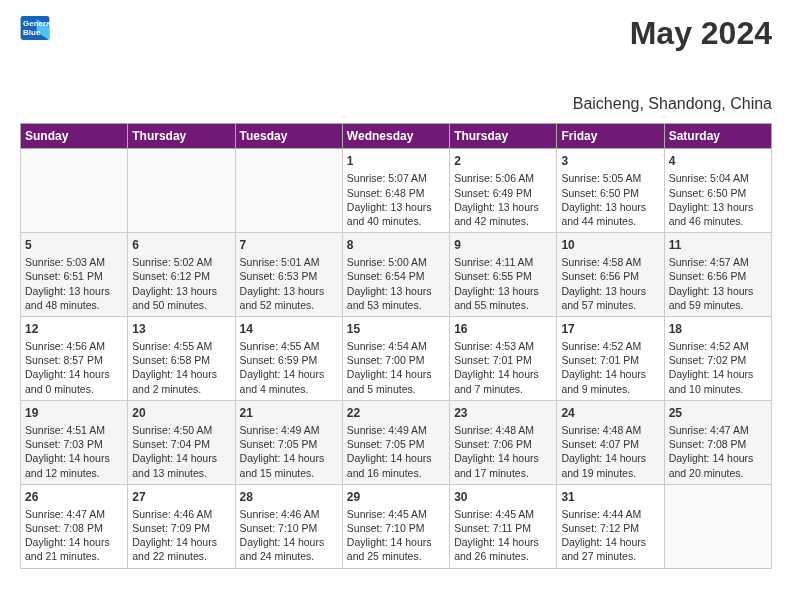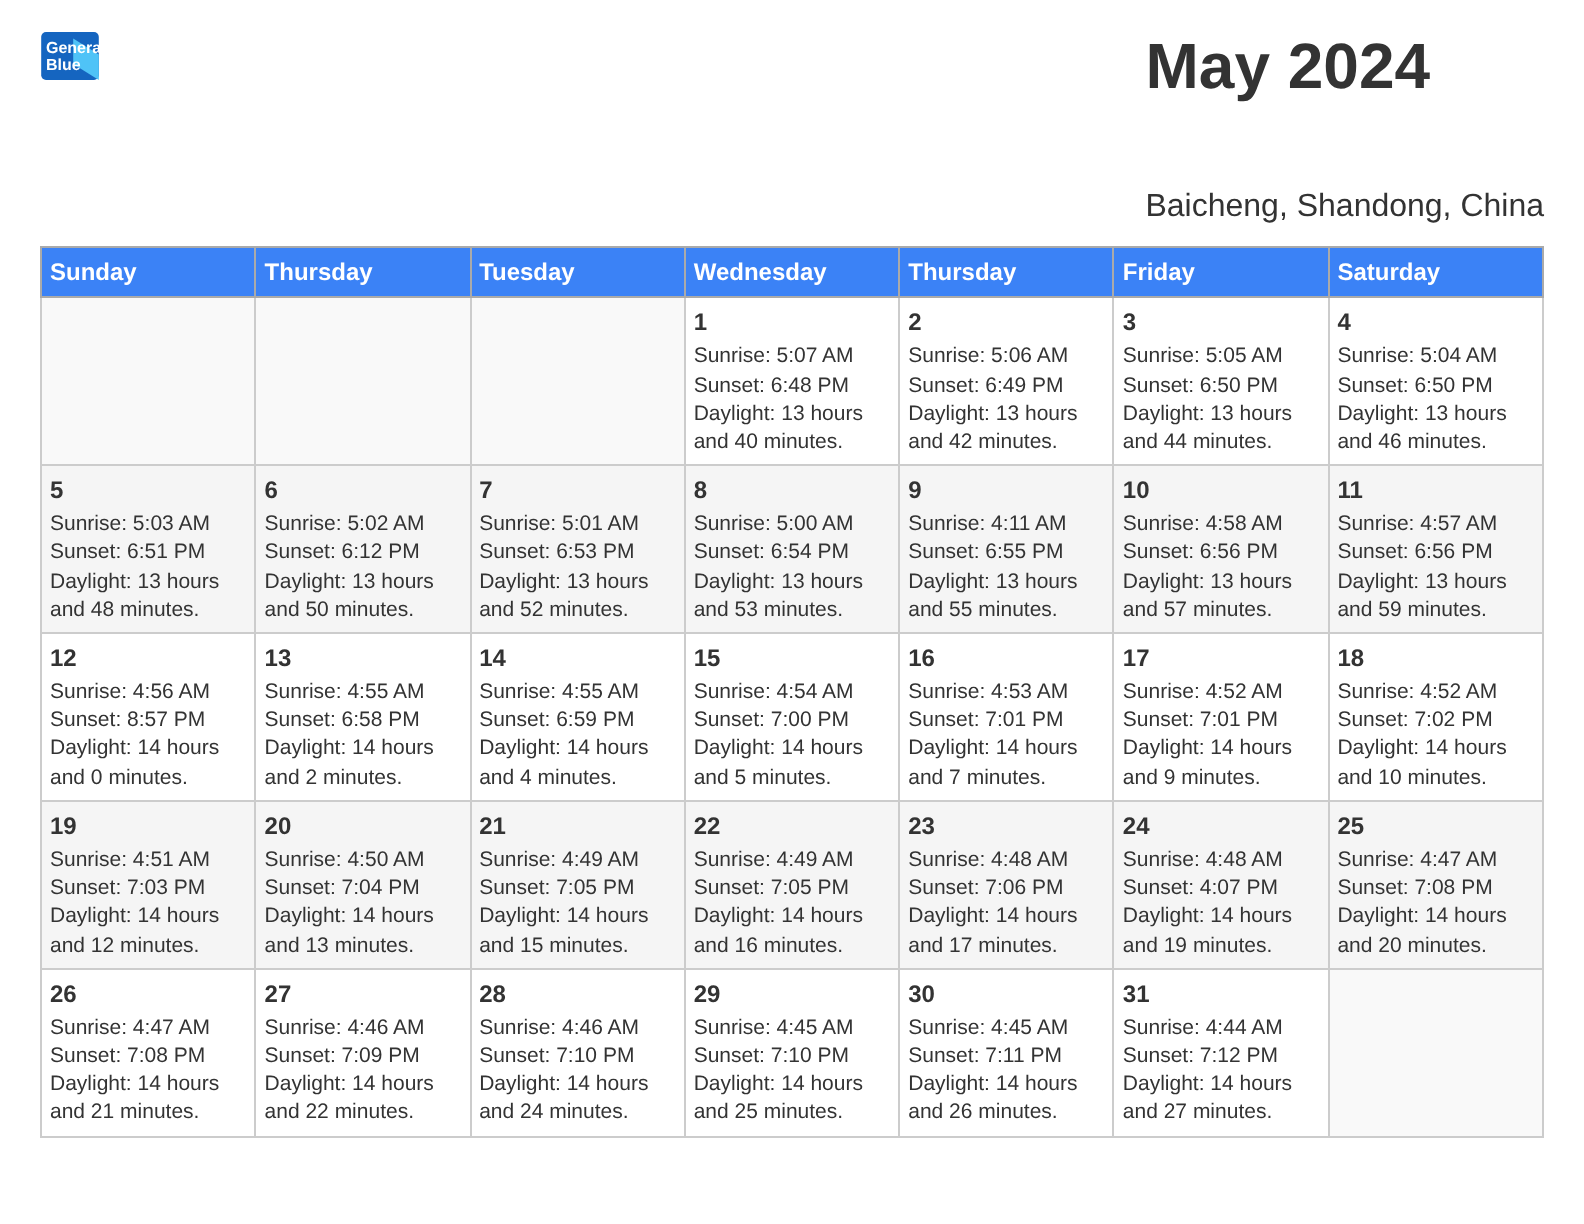--- a/index.html
+++ b/index.html
@@ -24,40 +24,40 @@
     .logo {
       display: flex;
       align-items: center;
       gap: 4px;
     }
     .logo-icon {
       width: 30px;
       height: 24px;
     }
     .title-block {
-      text-align: left;
+      text-align: right;
     }
     .main-title {
       font-size: 32px;
       font-weight: bold;
       color: #333;
       line-height: 1.1;
     }
     .sub-title {
       font-size: 16px;
       color: #333;
       margin-top: 44px;
     }
     table {
       width: 100%;
       border-collapse: collapse;
       font-size: 11px;
     }
     thead tr th {
-      background-color: #3b82f6;
+      background-color: #701a75;
       color: #fff;
       padding: 5px 4px;
       text-align: left;
       font-size: 12px;
       font-weight: bold;
       border: 1px solid #aaa;
     }
     tbody tr td {
       border: 1px solid #ccc;
       padding: 4px 4px;

